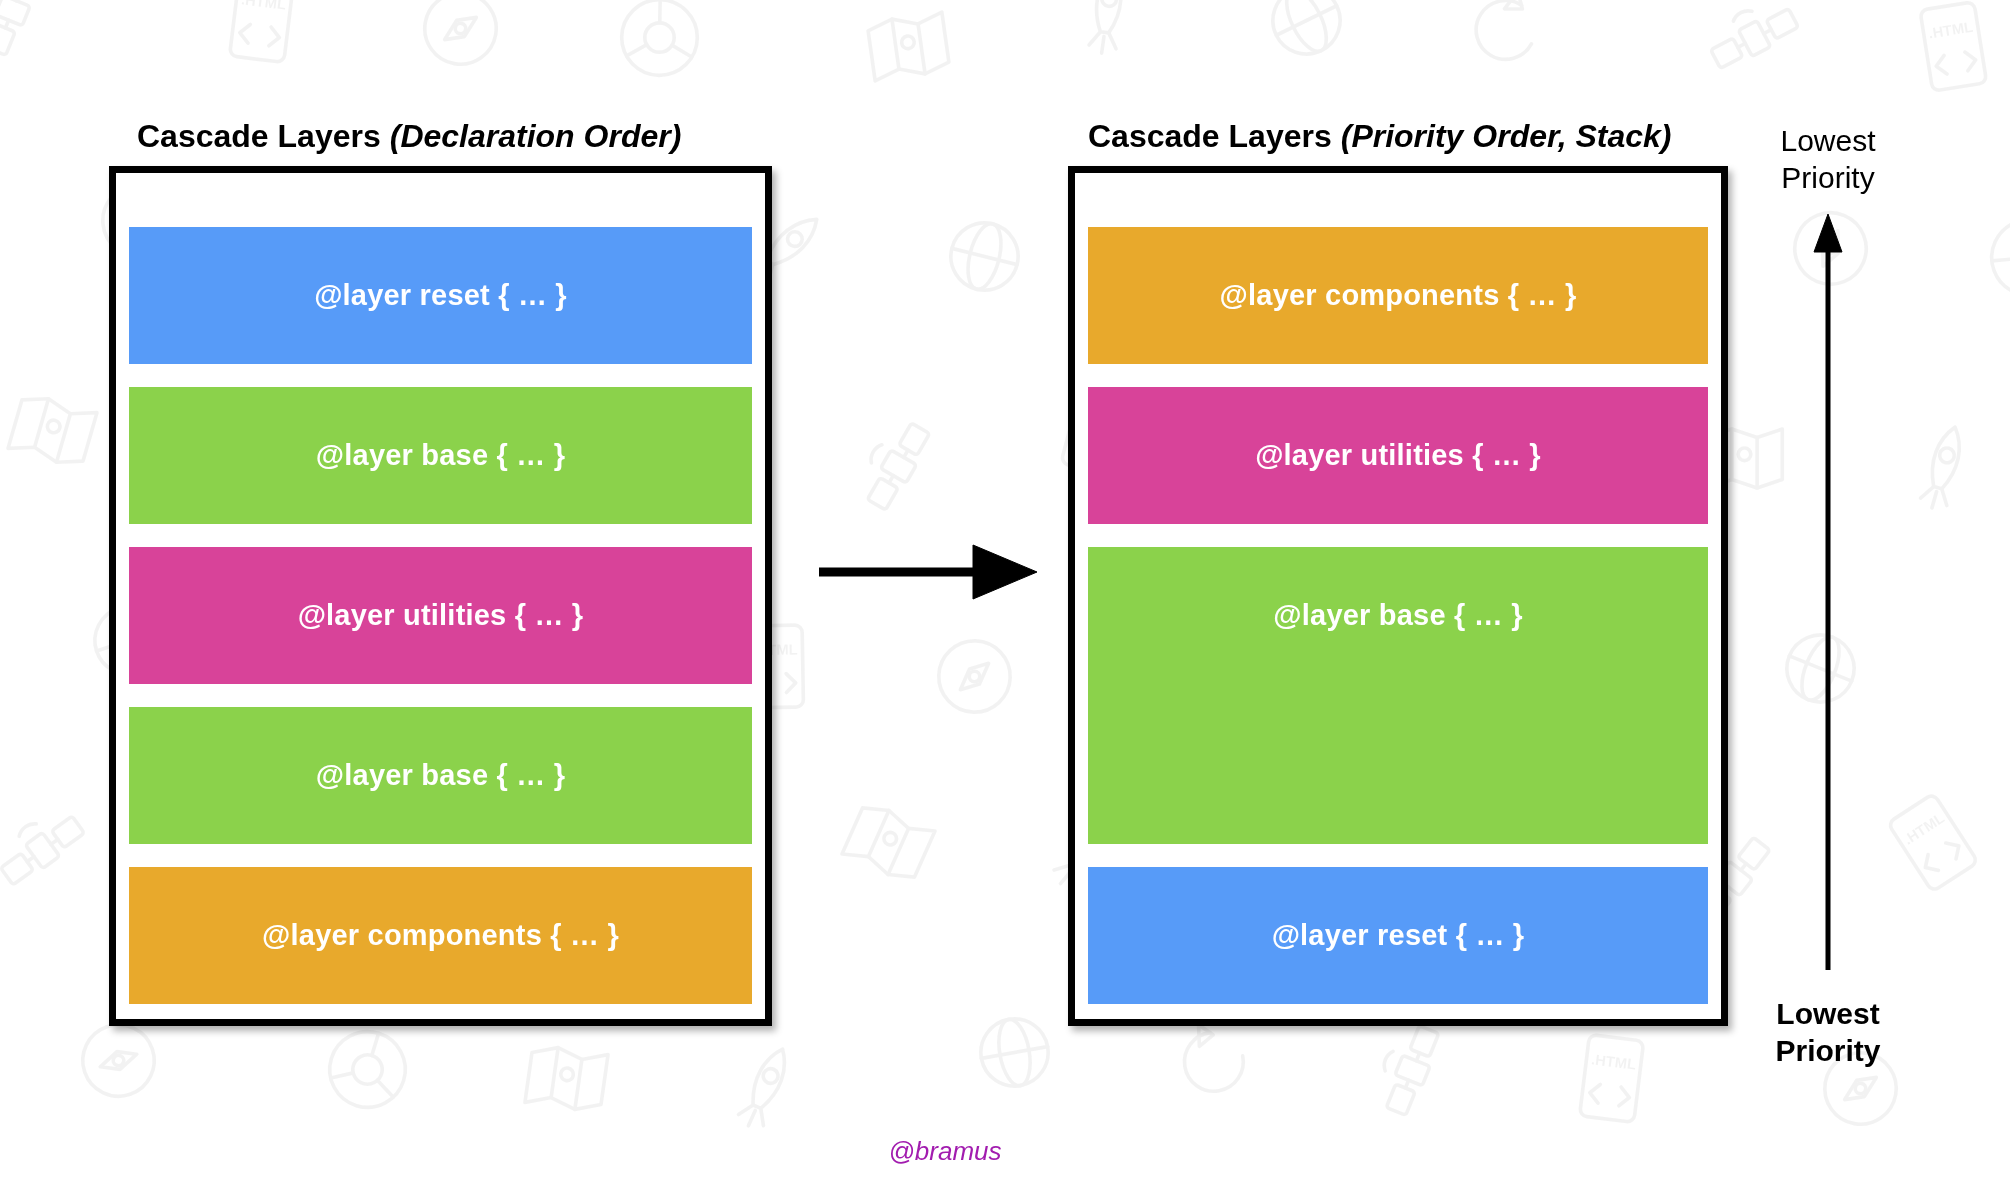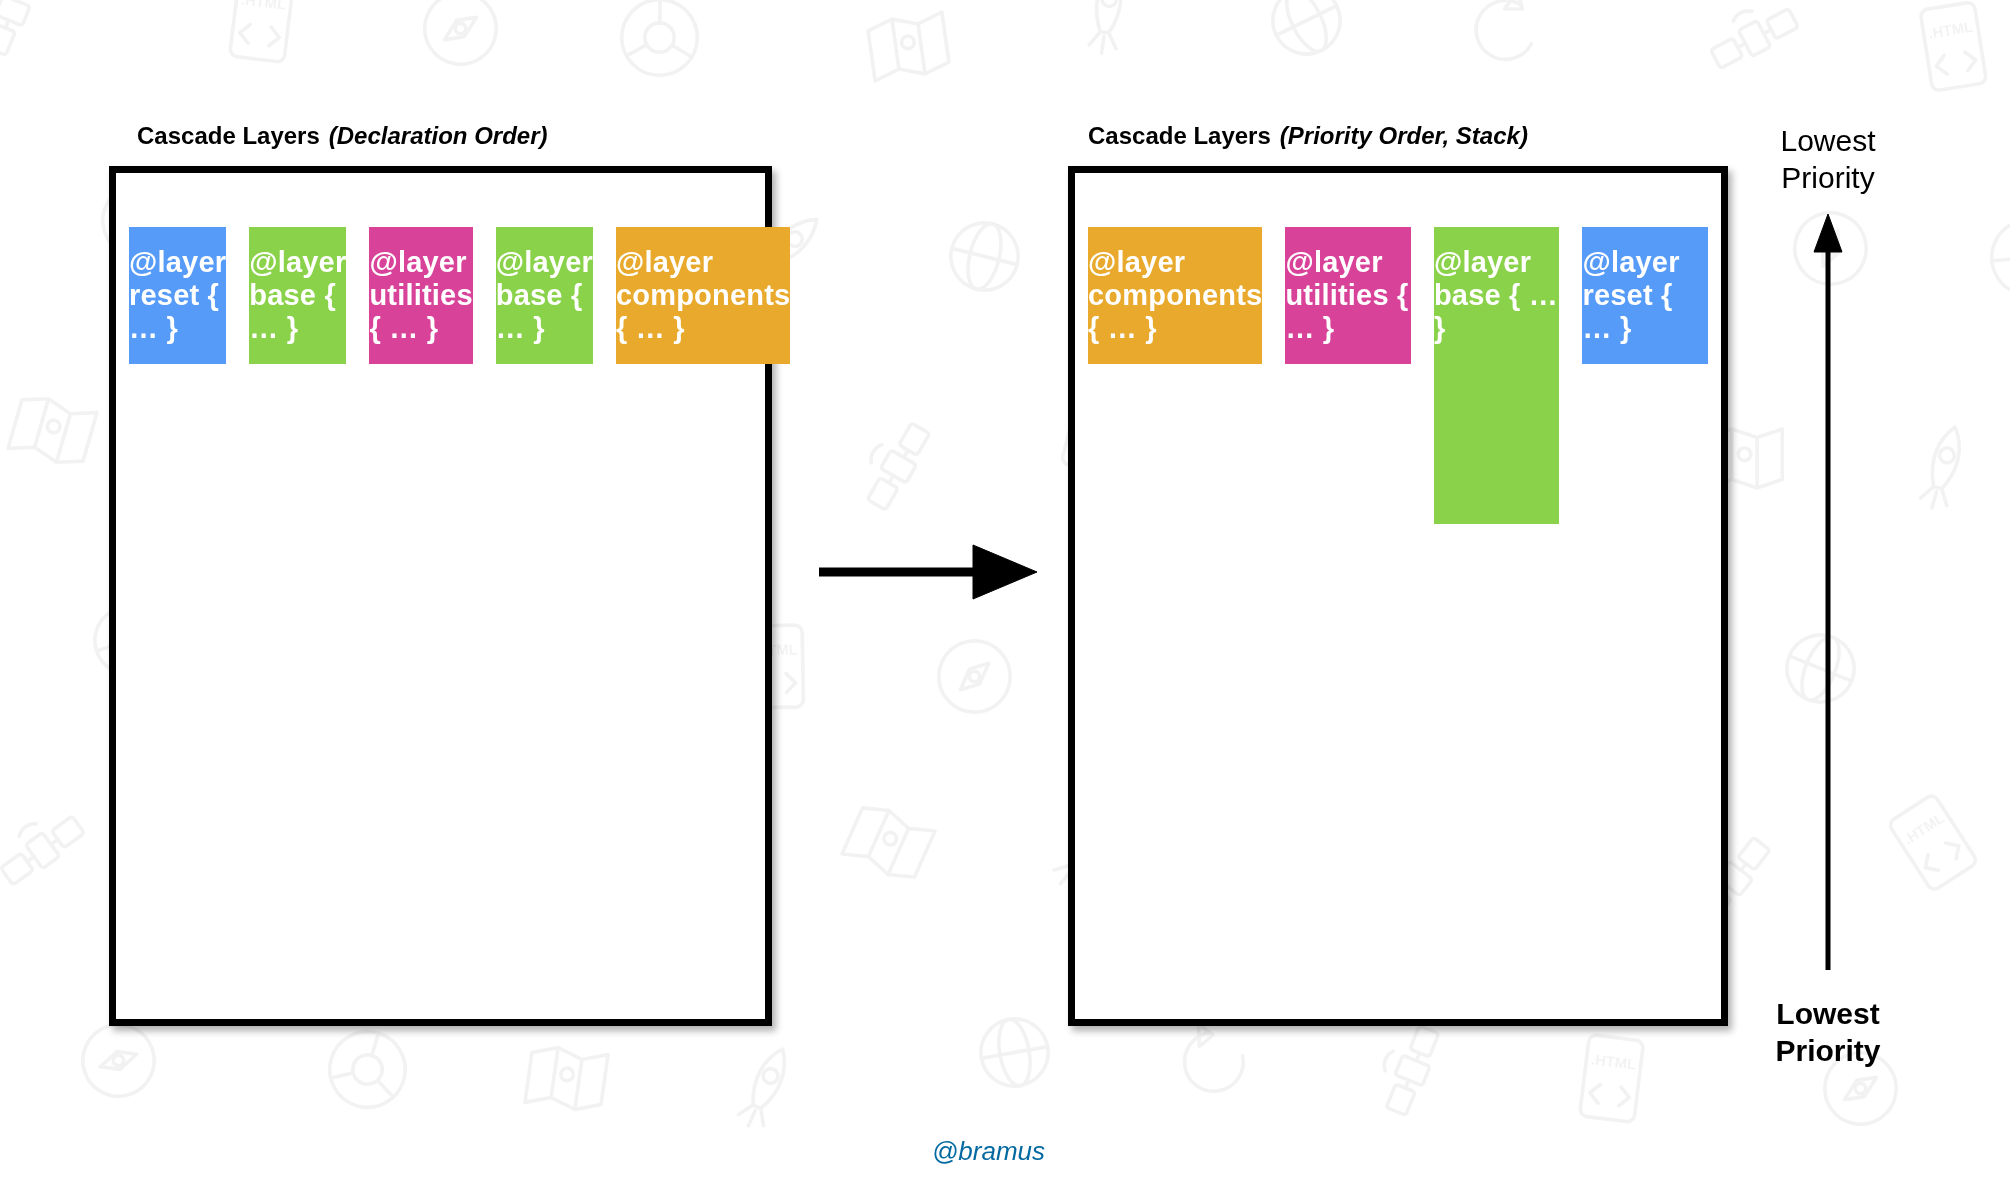--- a/index.html
+++ b/index.html
@@ -19,41 +19,41 @@
     inset: 0;
     opacity: 0.05;
     pointer-events: none;
   }
   .wm-icon { position: absolute; width: 105px; height: 105px; }
   .wm-icon svg { width: 100%; height: 100%; stroke: #1a1a1a; fill: none; stroke-width: 3.5; stroke-linecap: round; stroke-linejoin: round; }
 
   .panel-title {
     position: absolute;
     top: 116px;
-    font-size: 24px;
+    font-size: 32px;
     font-weight: bold;
     line-height: 40px;
     white-space: nowrap;
   }
   .panel-title .qual { font-style: italic; margin-left: 9px; }
 
   .panel {
     position: absolute;
     top: 166px;
     height: 860px;
     box-sizing: border-box;
     border: 7px solid #000;
     background: #fff;
     padding: 54px 13px 16px 13px;
     box-shadow: 4px 5px 7px rgba(0,0,0,0.30);
   }
   #left-panel  { left: 109px;  width: 663px; }
   #right-panel { left: 1068px; width: 660px; }
 
-  .bars { display: flex; flex-direction: row; gap: 23px; }
+  .bars { display: flex; flex-direction: column; gap: 23px; }
   .layer-bar { width: 100%; display: flex; flex-direction: column; justify-content: flex-start; }
   .layer-label {
     height: 137px;
     display: flex;
     align-items: center;
     justify-content: center;
     color: #fff;
     font-weight: bold;
     font-size: 29px;
     letter-spacing: 0.2px;
@@ -72,24 +72,24 @@
     color: #000;
   }
   #axis-label-high { left: 1733px; top: 122px; }
   #axis-label-low  { left: 1733px; top: 995px; font-weight: bold; }
 
   .attribution {
     position: absolute;
     left: 845px;
     top: 1136px;
     width: 200px;
-    text-align: right;
+    text-align: center;
     font-style: italic;
     font-size: 26px;
-    color: #0369a1;
+    color: #a21caf;
   }
 </style>
 </head>
 <body>
 
 <div class="canvas">
 
   <div class="watermark" id="watermark-layer">
       <div class="wm-icon" style="left: -40px; top: -42px; transform: rotate(-28deg);"><svg viewBox="0 0 100 100">
           <g transform="rotate(-40 50 50)">

